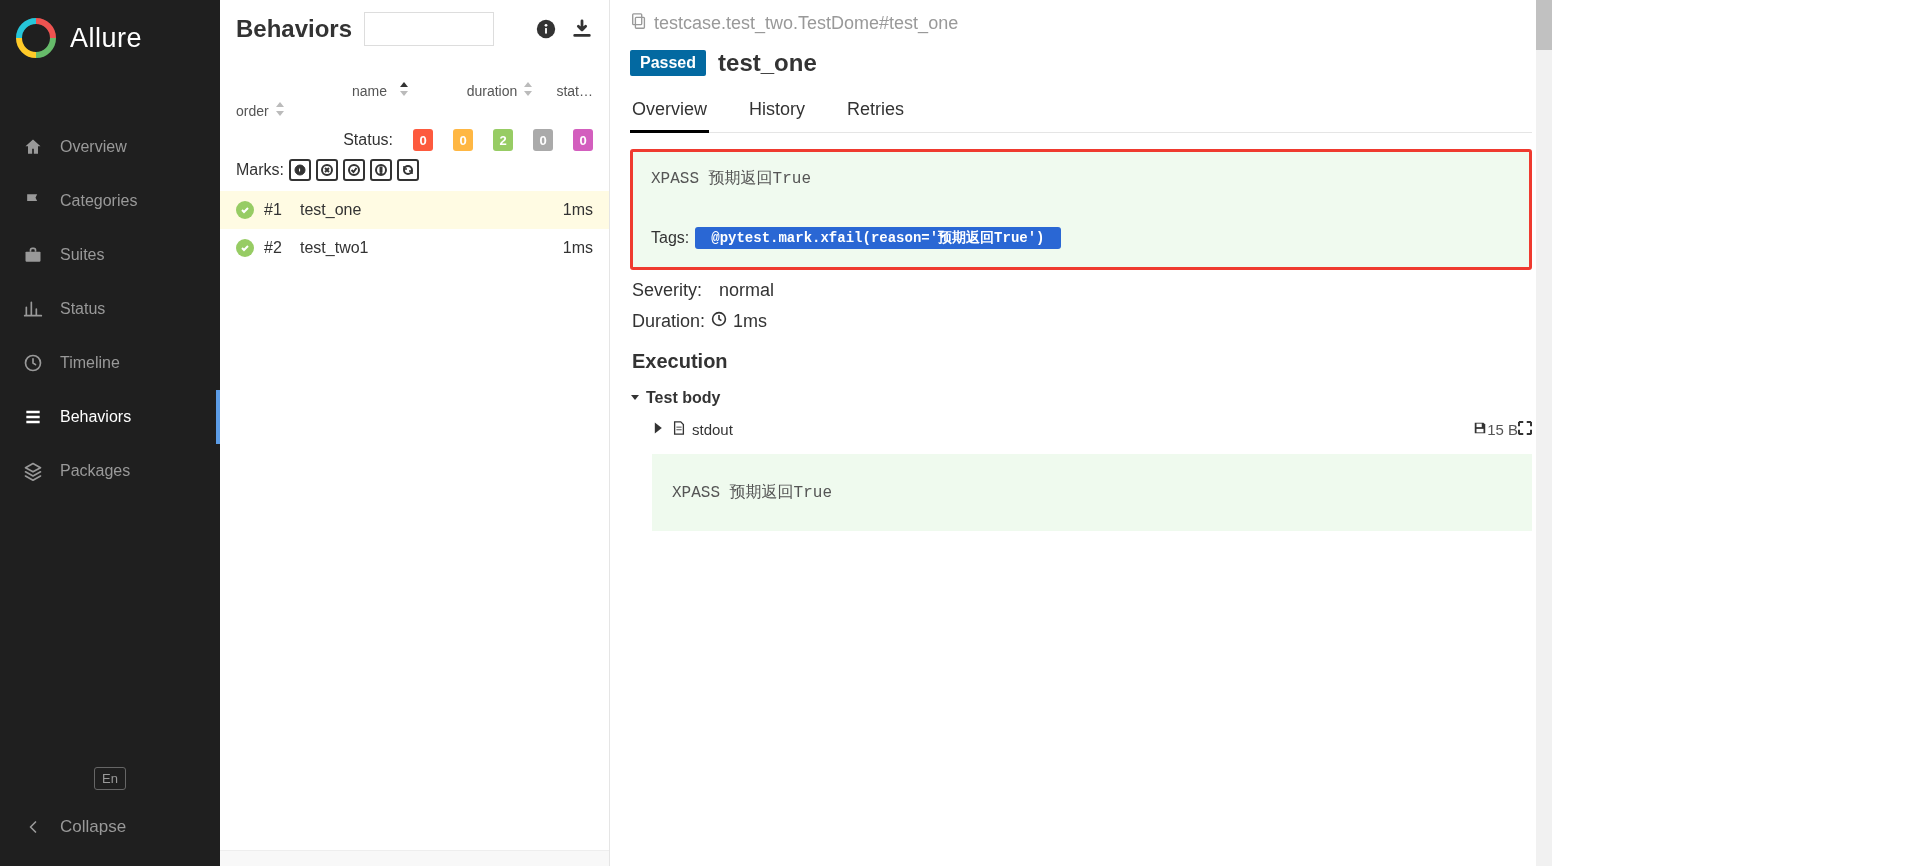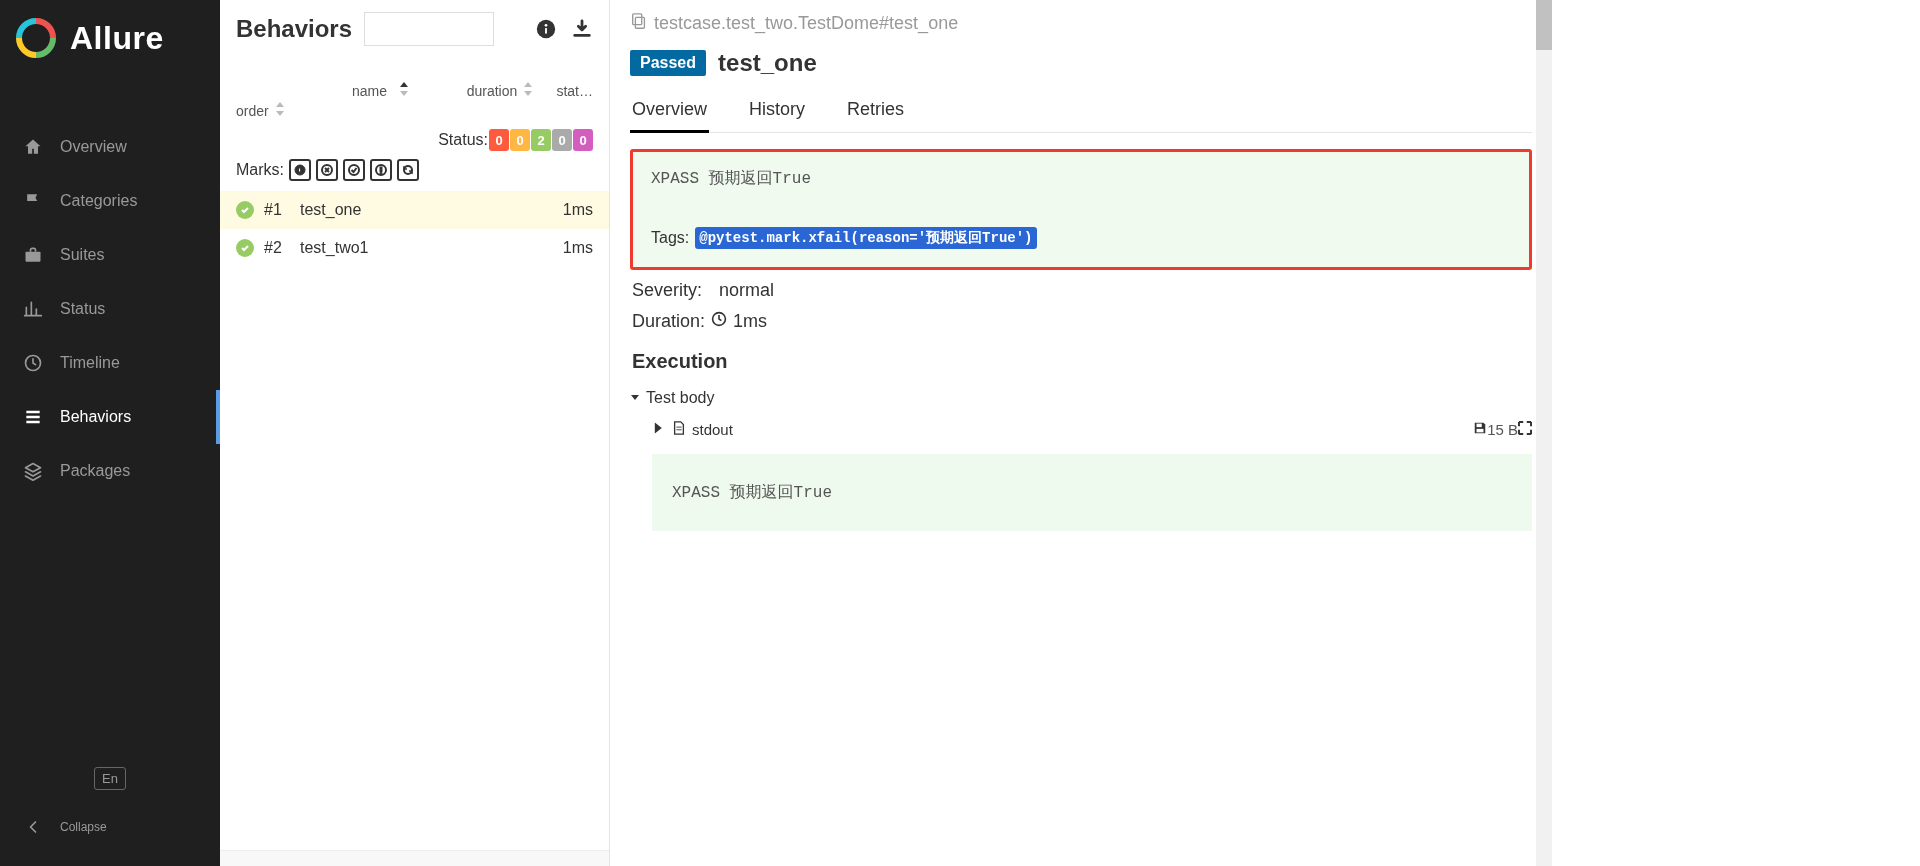--- a/index.html
+++ b/index.html
@@ -3,47 +3,47 @@
 <meta charset="utf-8">
 <style>
 * { box-sizing: border-box; margin: 0; padding: 0; }
 body { font-family: -apple-system, BlinkMacSystemFont, "Segoe UI", Arial, sans-serif; font-size: 14px; color: #333; overflow: hidden; }
 .app { display: flex; height: 866px; width: 1552px; }
 
 
 .sidebar { width: 220px; background: #1f1f1f; color: #999; display: flex; flex-direction: column; }
 .brand { display: flex; align-items: center; gap: 14px; padding: 18px 16px 22px 16px; }
 .brand-logo { width: 40px; height: 40px; }
-.brand-title { color: #fff; font-size: 32px; font-weight: 700; letter-spacing: 0.5px; }
+.brand-title { color: #fff; font-size: 27px; font-weight: 400; letter-spacing: 0.5px; }
 .nav { flex: 1; padding-top: 40px; }
 .nav-item { display: flex; align-items: center; gap: 16px; padding: 16px 22px; color: #999; cursor: pointer; font-size: 16px; position: relative; }
 .nav-item.active { color: #fff; }
 .nav-item.active::after { content: ""; position: absolute; right: 0; top: 0; bottom: 0; width: 4px; background: #5c9ce6; }
 .nav-icon { width: 22px; height: 22px; display: flex; align-items: center; justify-content: center; flex-shrink: 0; }
 .nav-icon svg { width: 20px; height: 20px; fill: currentColor; }
 .sidebar-footer { padding-bottom: 18px; }
 .lang { display: flex; justify-content: center; padding: 8px 0 16px; }
 .lang-btn { border: 1px solid #666; border-radius: 3px; padding: 3px 7px; font-size: 13px; color: #999; background: transparent; cursor: pointer; }
-.collapse { display: flex; align-items: center; gap: 16px; padding: 10px 22px; color: #999; cursor: pointer; font-size: 12px; }
+.collapse { display: flex; align-items: center; gap: 16px; padding: 10px 22px; color: #999; cursor: pointer; font-size: 17px; }
 
 
 .mid { width: 390px; border-right: 1px solid #e5e5e5; display: flex; flex-direction: column; overflow: hidden; }
 .mid-header { padding: 12px 16px 10px; display: flex; align-items: center; gap: 12px; }
 .mid-title { font-size: 24px; font-weight: 700; flex-shrink: 0; }
 .search-box { border: 1px solid #ddd; height: 34px; width: 130px; flex-shrink: 1; min-width: 60px; }
 .hdr-icons { display: flex; gap: 14px; margin-left: auto; flex-shrink: 0; }
 .hdr-icon { width: 22px; height: 22px; cursor: pointer; color: #333; }
 .hdr-icon svg { width: 100%; height: 100%; fill: currentColor; }
 .cols { display: flex; padding: 6px 16px 0; font-size: 14px; color: #555; gap: 8px; }
 .col-order { width: 70px; display: flex; align-items: center; gap: 6px; margin-top: 40px; }
 .col-name { flex: 1; display: flex; align-items: center; gap: 12px; justify-content: center; }
 .col-dur { width: 90px; display: flex; align-items: center; gap: 6px; justify-content: center; }
 .col-stat { width: 40px; display: flex; align-items: center; justify-content: flex-end; }
 .sort svg { width: 10px; height: 14px; }
-.status-row { display: flex; align-items: center; gap: 1px; padding: 10px 16px 4px; }
+.status-row { display: flex; align-items: center; gap: 20px; padding: 10px 16px 4px; }
 .status-label { margin-left: auto; font-size: 16px; color: #333; }
 .status-badge { display: inline-flex; align-items: center; justify-content: center; min-width: 20px; height: 22px; padding: 0 5px; border-radius: 3px; color: #fff; font-weight: 700; font-size: 13px; }
 .sb-red { background: #fd5a3e; }
 .sb-orange { background: #ffb743; }
 .sb-green { background: #97cc64; }
 .sb-gray { background: #aaa; }
 .sb-purple { background: #d35ebe; }
 .marks-row { display: flex; align-items: center; gap: 5px; padding: 4px 16px 10px; font-size: 16px; }
 .mark-btn { width: 22px; height: 22px; border: 2px solid #333; border-radius: 3px; display: flex; align-items: center; justify-content: center; background: #fff; cursor: pointer; }
 .mark-btn svg { width: 12px; height: 12px; fill: #333; stroke: #333; }
@@ -67,25 +67,25 @@
 .badge-pass { background: #0369a1; color: #fff; padding: 4px 10px; font-weight: 700; font-size: 16px; border-radius: 2px; }
 .test-title { font-size: 24px; font-weight: 700; }
 .tabs { display: flex; gap: 38px; border-bottom: 1px solid #e5e5e5; }
 .tab { padding: 8px 2px 10px; font-size: 18px; color: #333; cursor: pointer; }
 .tab.active { font-weight: 400; border-bottom: 3px solid #000; margin-bottom: -1px; }
 .block { margin-top: 16px; }
 .msg-box { border: 3px solid #ef3a2f; background: #f0faef; padding: 16px 18px 18px; border-radius: 3px; }
 .msg-text { font-family: "Courier New", monospace; font-size: 16px; color: #555; white-space: pre-wrap; }
 .msg-gap { height: 38px; }
 .tags-line { font-size: 16px; color: #333; display: flex; align-items: center; gap: 6px; flex-wrap: wrap; }
-.tag-pill { background: #2a67d4; color: #fff; font-family: "Courier New", monospace; font-weight: 700; font-size: 14px; padding: 2px 4px; border-radius: 3px; }
+.tag-pill { background: #2a67d4; color: #fff; font-family: "Courier New", monospace; font-weight: 700; font-size: 14px; padding: 2px 16px; border-radius: 3px; }
 .meta-line { padding: 10px 2px 0; font-size: 18px; color: #333; display: flex; align-items: center; gap: 6px; }
 .clock svg { width: 16px; height: 16px; fill: none; stroke: #333; stroke-width: 2; }
 .exec-title { font-size: 20px; font-weight: 700; padding: 18px 2px 10px; }
-.tree-line { display: flex; align-items: center; padding: 6px 0 8px; font-size: 16px; font-weight: 400; cursor: pointer; gap: 6px; }
+.tree-line { display: flex; align-items: center; padding: 6px 0 8px; font-size: 16px; font-weight: 700; cursor: pointer; gap: 6px; }
 .tree-line .chev { transform: rotate(90deg); }
 .chev svg { width: 10px; height: 10px; fill: #333; }
 .sub-line { display: flex; align-items: center; padding: 6px 0 6px 22px; font-size: 15px; color: #333; gap: 6px; }
 .sub-line .right { margin-left: auto; display: flex; align-items: center; color: #555; }
 .sub-line svg { width: 14px; height: 14px; }
 .code { background: #effaee; padding: 28px 20px; margin: 10px 0 0 22px; font-family: "Courier New", monospace; font-size: 16px; color: #555; white-space: pre-wrap; }
 .outer-scroll { position: absolute; right: 0; top: 0; bottom: 0; width: 16px; background: #f1f1f1; }
 .outer-thumb { width: 100%; height: 50px; background: #c1c1c1; }
 .outer-wrap { display: flex; width: 1552px; position: relative; }
 

